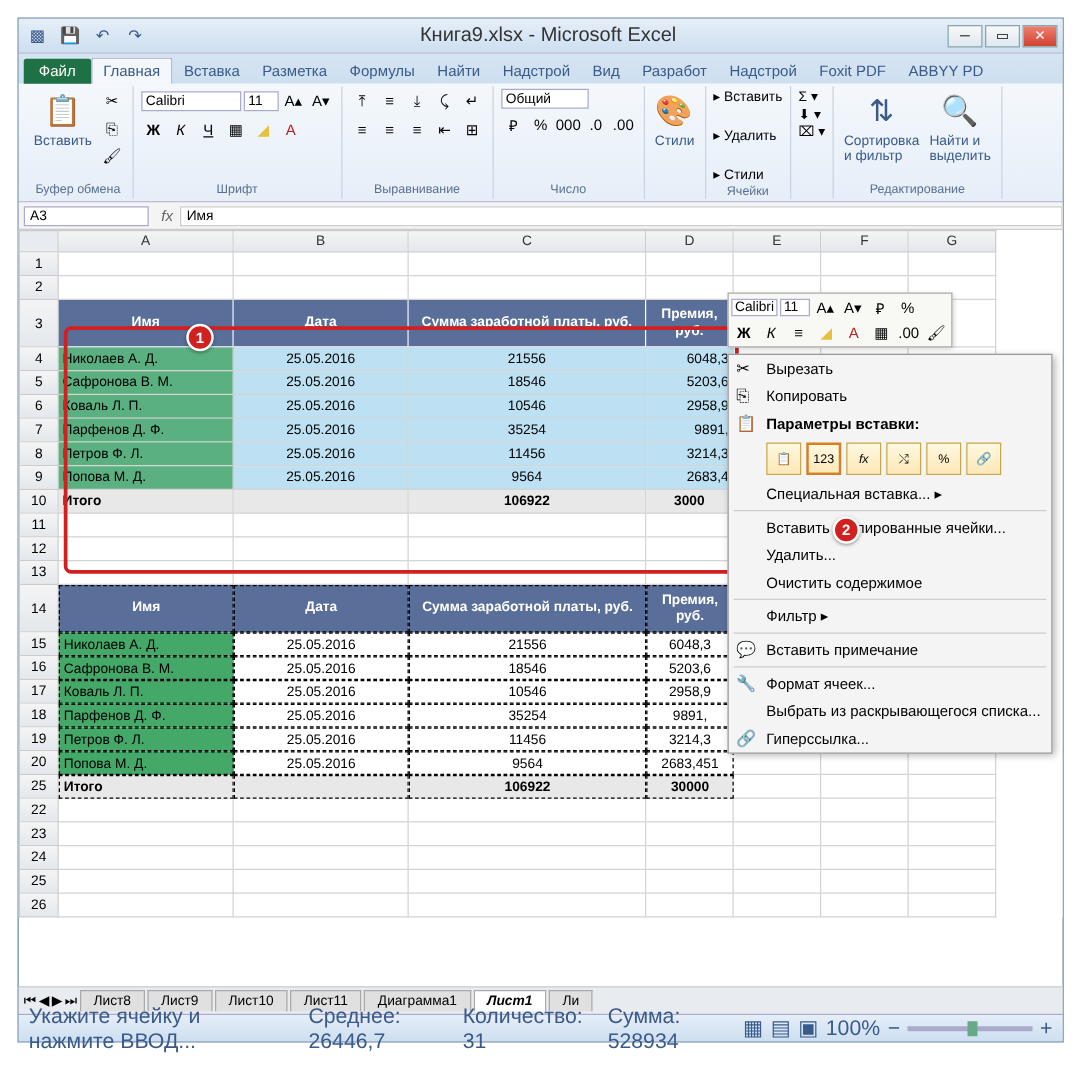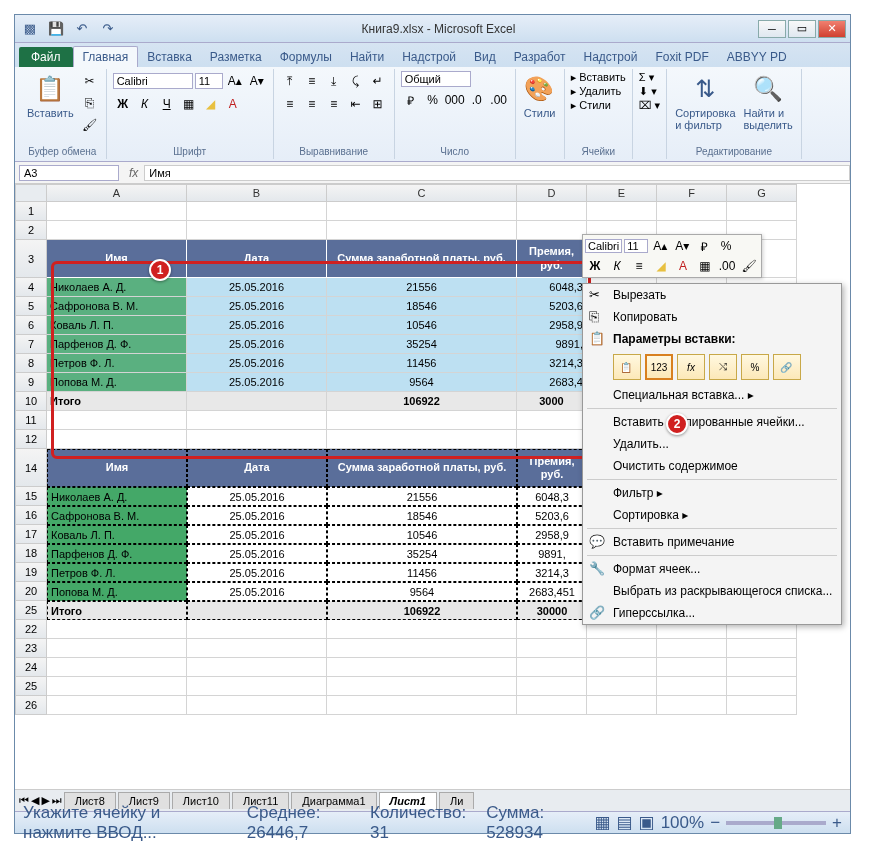--- a/index.html
+++ b/index.html
@@ -1,21 +1,21 @@
 <!DOCTYPE html>
 <html><head>
 <meta charset="utf-8">
 <style>
 * { box-sizing: border-box; margin: 0; padding: 0; font-family: "Segoe UI", Tahoma, sans-serif; }
 body { background: #fff; width: 869px; height: 852px; overflow: hidden; position: relative; }
 .window { width: 837px; height: 820px; margin: 14px; border: 1px solid #6b8aaa; background: #fff; position: relative; }
 .titlebar { height: 28px; background: linear-gradient(#e6eef8,#cddff0); display: flex; align-items: center; padding: 0 4px; border-bottom: 1px solid #aac; }
 .qat { display: flex; gap: 4px; align-items: center; }
 .qat-btn { width: 22px; height: 22px; display: flex; align-items: center; justify-content: center; font-size: 13px; color: #3a5a8a; }
-.title { flex: 1; text-align: center; font-size: 12px; color: #333; }
+.title { flex: 1; text-align: center; font-size: 16px; color: #333; }
 .winbtns { display: flex; gap: 2px; }
 .winbtn { width: 28px; height: 18px; border: 1px solid #8aa; background: linear-gradient(#f8f8f8,#e0e8f0); display: flex; align-items: center; justify-content: center; font-size: 11px; }
 .winbtn.close { background: linear-gradient(#f08070,#d04030); color: #fff; }
 .ribbon-tabs { height: 24px; display: flex; align-items: flex-end; padding-left: 4px; background: linear-gradient(#d6e4f2,#cddff0); }
 .file-tab { background: #1e7145; color: #fff; padding: 3px 12px; font-size: 12px; border-radius: 2px 2px 0 0; }
 .tab { padding: 3px 9px; font-size: 12px; color: #3a5a8a; cursor: pointer; }
 .tab.active { background: #f4f8fc; border: 1px solid #aac; border-bottom: none; border-radius: 2px 2px 0 0; }
 .ribbon { height: 95px; background: linear-gradient(#f4f8fc,#e6eef8); border-bottom: 1px solid #aac; display: flex; padding: 2px 4px; }
 .group { border-right: 1px solid #c8d4e2; padding: 2px 6px; display: flex; flex-direction: column; justify-content: space-between; }
 .group-label { font-size: 10px; color: #5a7090; text-align: center; padding-top: 2px; }
@@ -174,21 +174,21 @@
       </div>
       <div class="group-label">Число</div>
     </div>
     <div class="group">
       <div class="big-btn">
           <span class="ic">🎨</span>
           <span>Стили</span>
         </div>
     </div>
     <div class="group">
-      <div class="group-body" style="flex-direction:column;gap:1px;font-size:11px">
+      <div class="group-body" style="flex-direction:column;gap:18px;font-size:11px">
         <div>▸ <span>Вставить</span></div>
         <div>▸ <span>Удалить</span></div>
         <div>▸ <span>Стили</span></div>
       </div>
       <div class="group-label">Ячейки</div>
     </div>
     <div class="group">
       <div class="group-body" style="flex-direction:column;gap:1px;font-size:11px">
         <div>Σ ▾</div>
         <div>⬇ ▾</div>
@@ -334,20 +334,30 @@
         <div class="cell " style="width: 140px;"></div>
         <div class="cell " style="width: 140px;"></div>
         <div class="cell " style="width: 190px;"></div>
         <div class="cell " style="width: 70px;"></div>
         <div class="cell " style="width: 70px;"></div>
         <div class="cell " style="width: 70px;"></div>
         <div class="cell " style="width: 70px;"></div>
       </div>
       <div class="row">
         <div class="rh">12</div>
+        <div class="cell " style="width: 140px;"></div>
+        <div class="cell " style="width: 140px;"></div>
+        <div class="cell " style="width: 190px;"></div>
+        <div class="cell " style="width: 70px;"></div>
+        <div class="cell " style="width: 70px;"></div>
+        <div class="cell " style="width: 70px;"></div>
+        <div class="cell " style="width: 70px;"></div>
+      </div>
+      <div class="row">
+        <div class="rh">13</div>
         <div class="cell " style="width: 140px;"></div>
         <div class="cell " style="width: 140px;"></div>
         <div class="cell " style="width: 190px;"></div>
         <div class="cell " style="width: 70px;"></div>
         <div class="cell " style="width: 70px;"></div>
         <div class="cell " style="width: 70px;"></div>
         <div class="cell " style="width: 70px;"></div>
       </div>
       <div class="row tall">
         <div class="rh">14</div>
@@ -524,21 +534,20 @@
       <div class="paste-opt">%</div>
       <div class="paste-opt">🔗</div>
     </div>
     <div class="ctx-item"><span>Специальная вставка...</span> ▸</div>
     <div class="ctx-sep"></div>
     <div class="ctx-item">Вставить скопированные ячейки...</div>
     <div class="ctx-item">Удалить...</div>
     <div class="ctx-item">Очистить содержимое</div>
     <div class="ctx-sep"></div>
     <div class="ctx-item"><span>Фильтр</span> ▸</div>
-    <div class="ctx-item"><span>Сортировка</span> ▸</div>
     <div class="ctx-sep"></div>
     <div class="ctx-item"><span class="ctx-icon">💬</span><span>Вставить примечание</span></div>
     <div class="ctx-sep"></div>
     <div class="ctx-item"><span class="ctx-icon">🔧</span><span>Формат ячеек...</span></div>
     <div class="ctx-item">Выбрать из раскрывающегося списка...</div>
     <div class="ctx-item"><span class="ctx-icon">🔗</span><span>Гиперссылка...</span></div>
   </div>
 
   <div class="sheet-tabs">
     <span>⏮</span>

